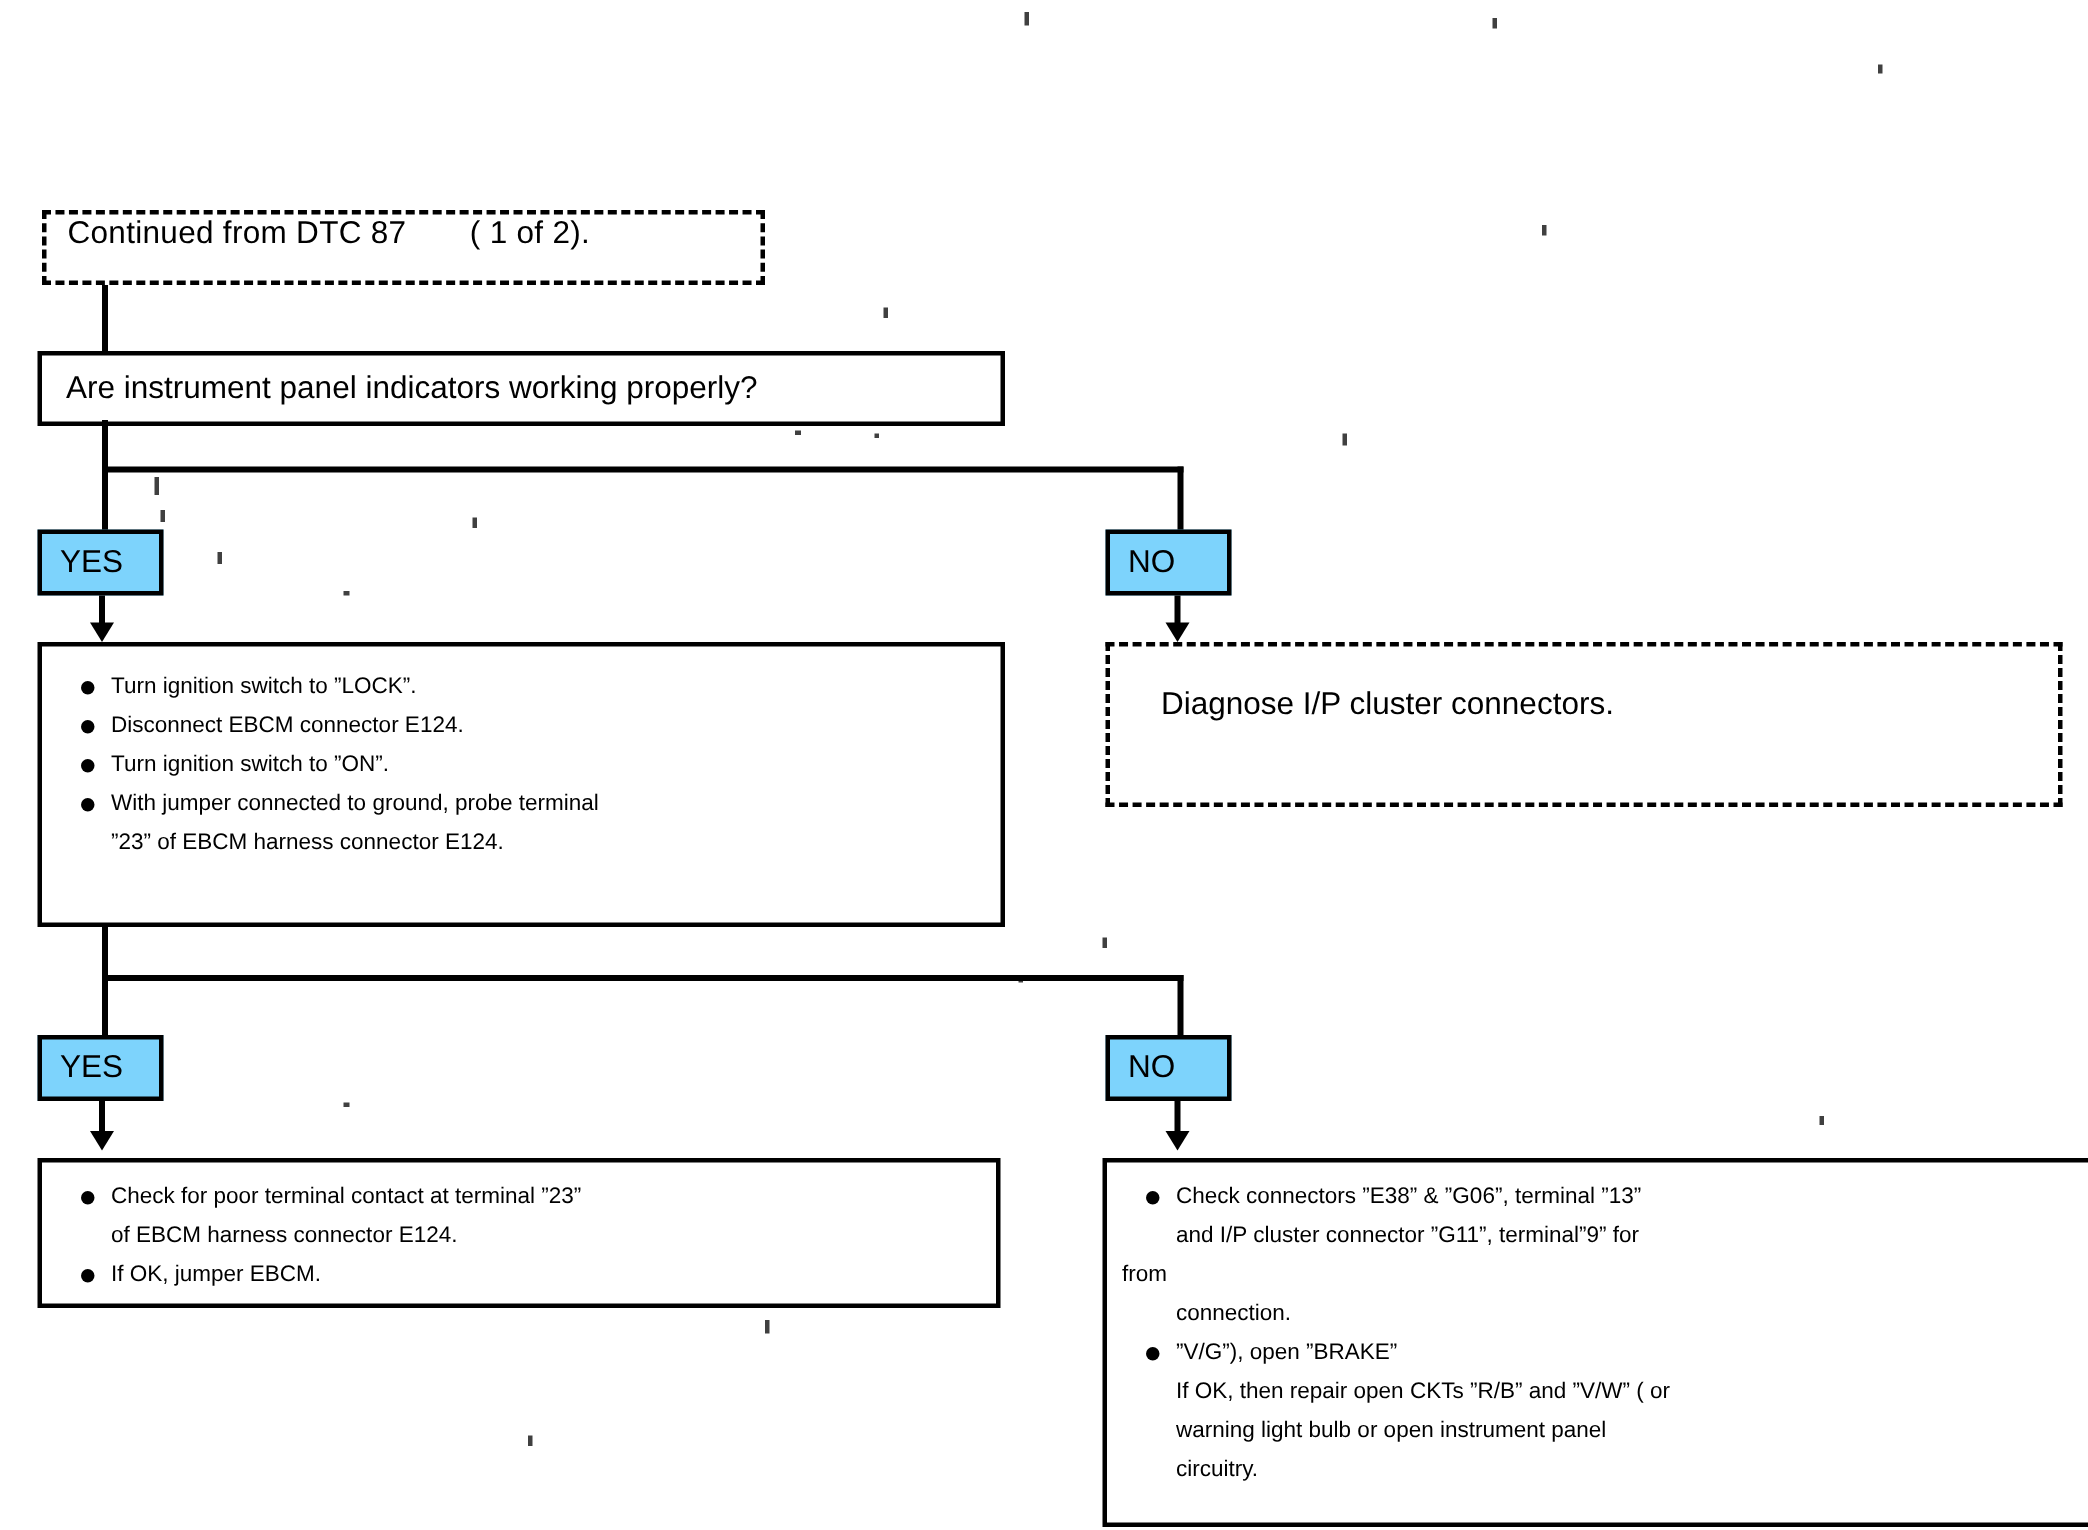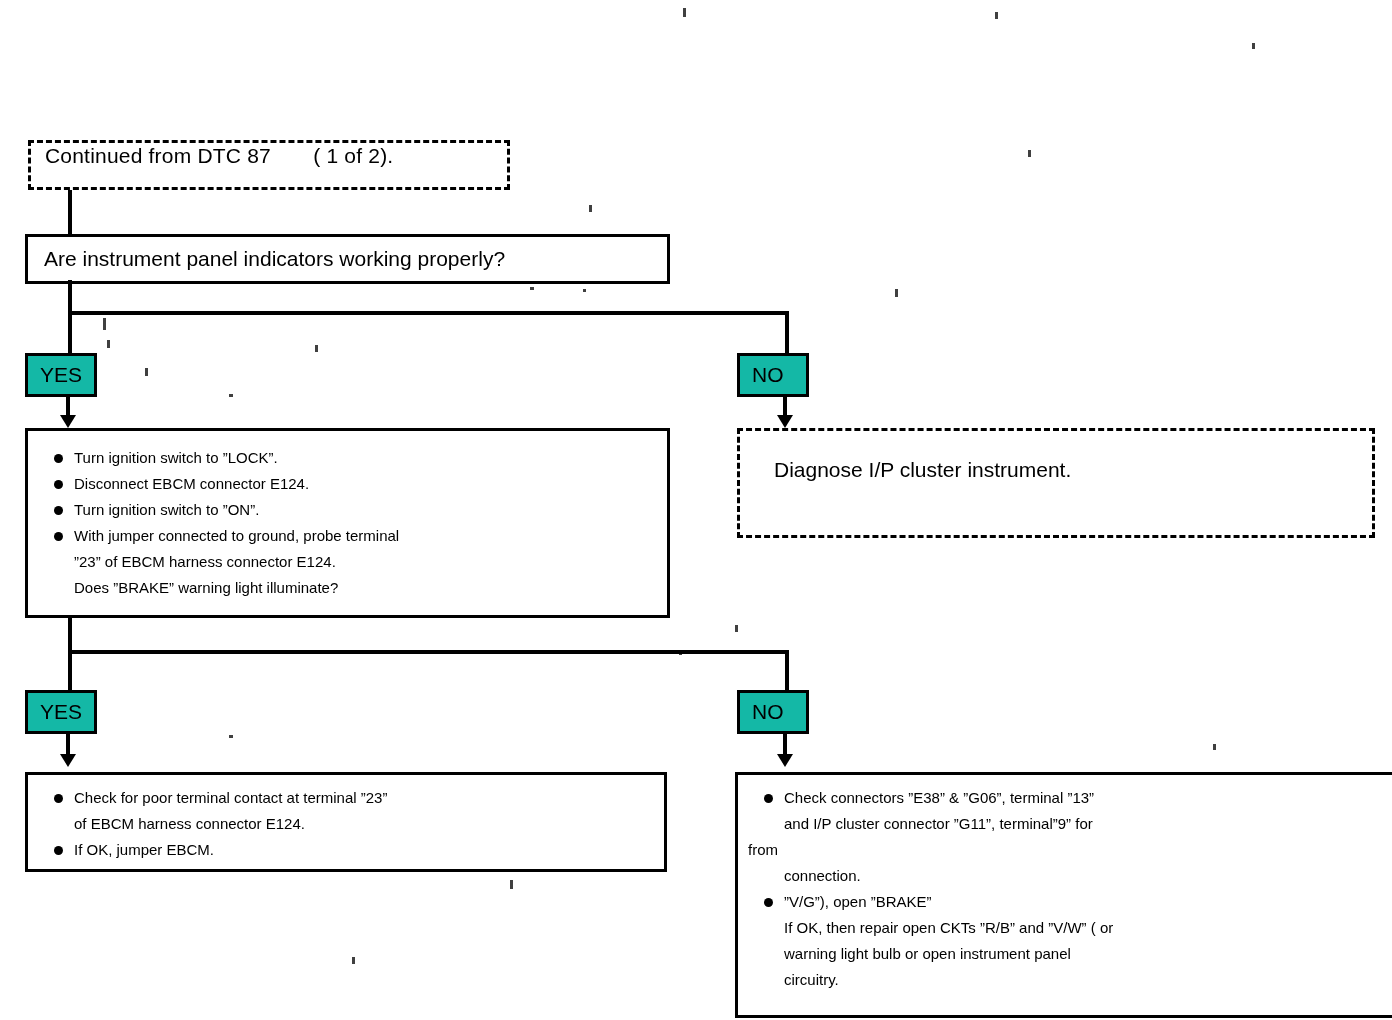--- a/index.html
+++ b/index.html
@@ -62,24 +62,24 @@
   #question-box .txt {
     padding-left: 16px;
     font-size: 21px;
   }
 
   
   .branch-label {
     position: absolute;
     box-sizing: border-box;
     border: 3px solid #000000;
-    background: #14b8a6;
+    background: #7dd3fc;
     display: flex;
     align-items: center;
-    width: 72px;
+    width: 84px;
     height: 44px;
     text-align: right;
   }
   .branch-label .txt {
     padding-left: 12px;
     font-size: 21px;
     line-height: 22px;
   }
   #yes-1 { left: 25px;  top: 353px; }
   #no-1  { left: 737px; top: 353px; }
@@ -237,27 +237,26 @@
         </li>
         <li>
           <span class="line">Disconnect EBCM connector E124.</span>
         </li>
         <li>
           <span class="line">Turn ignition switch to ”ON”.</span>
         </li>
         <li>
           <span class="line">With jumper connected to ground, probe terminal</span>
           <span class="line">”23” of EBCM harness connector E124.</span>
-          <span class="line">Does ”BRAKE” warning light illuminate?</span>
         </li>
       </ul>
   </div>
 
   <div class="node dashed" id="diagnose-box">
-    <span class="txt">Diagnose I/P cluster instrument.</span>
+    <span class="txt">Diagnose I/P cluster connectors.</span>
   </div>
 
   <div class="vline" style="left:68px;top:618px;height:74px;"></div>
   <div class="hline" style="left:68px;top:650px;width:721px;"></div>
   <div class="vline" style="left:785px;top:650px;height:42px;"></div>
 
   <div class="branch-label" id="yes-2">
     <span class="txt">YES</span>
   </div>
   <div class="branch-label" id="no-2">

